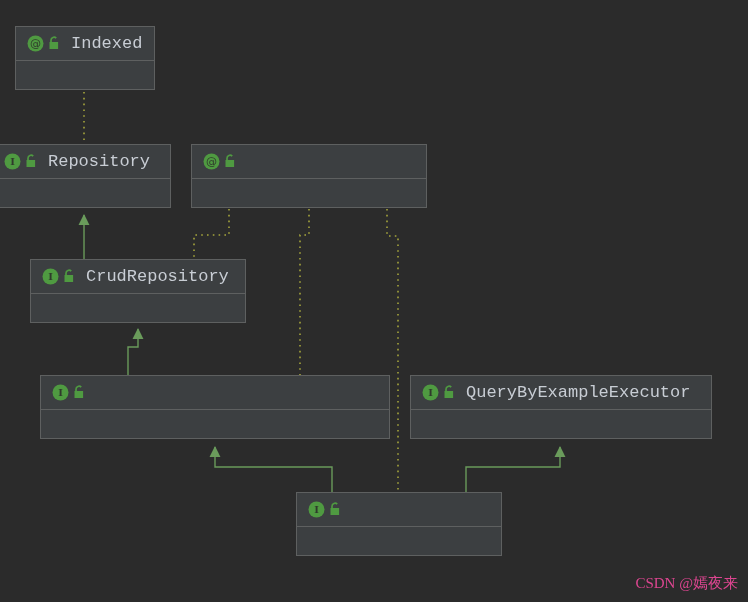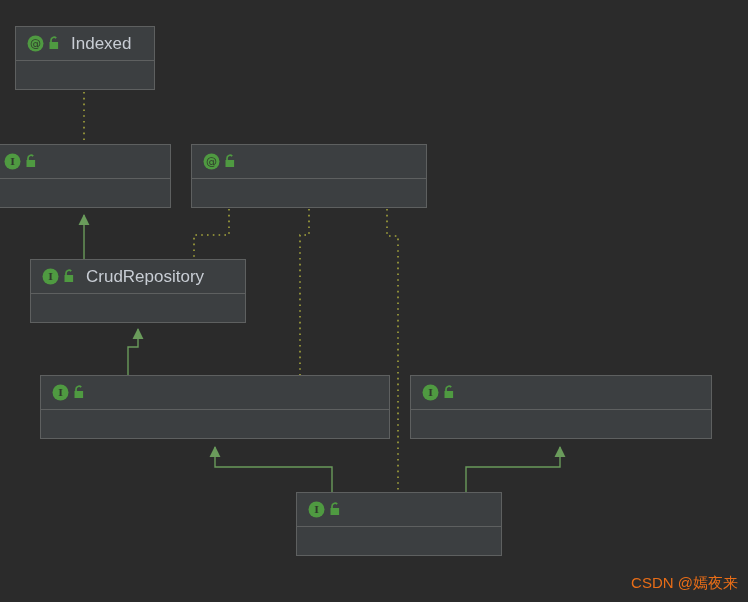--- a/index.html
+++ b/index.html
@@ -45,43 +45,43 @@
     white-space: nowrap;
   }
   .node-body {
     flex: 1 1 auto;
     min-height: 28px;
   }
   .node-title {
     color: #c8cdd4;
     font-size: 17px;
     letter-spacing: 0px;
-    font-family: Liberation Sans, sans-serif;
+    font-family: Liberation Mono, monospace;
   }
   .icon-kind {
     flex: 0 0 auto;
     width: 17px;
     height: 17px;
     margin-right: 3px;
     display: inline-block;
   }
   .icon-lock {
     flex: 0 0 auto;
     width: 14px;
     height: 15px;
     margin-right: 10px;
     display: inline-block;
   }
   .watermark {
     position: absolute;
     right: 10px;
     bottom: 9px;
-    color: #f97316;
+    color: #ec4899;
     font-size: 15px;
-    font-family: Liberation Sans, sans-serif;
+    font-family: Liberation Serif, serif;
     opacity: 0.92;
     white-space: nowrap;
   }
 </style>
 </head>
 <body>
 
 <div id="canvas">
 
   <svg id="edges" viewBox="0 0 748 602" width="748" height="602">
@@ -118,20 +118,21 @@
       <div class="uml-node" style="left: -8px; top: 144px; width: 179px; height: 64px;">
         <div class="node-header">
           <span class="icon-kind"><svg viewBox="0 0 17 17" width="17" height="17">
               <circle cx="8.5" cy="8.5" r="8" fill="#4f9a41"></circle>
               <text x="8.5" y="12.3" text-anchor="middle" fill="#2f3a2b" font-size="10" font-weight="bold" font-family="DejaVu Serif, serif">I</text>
             </svg></span>
           <span class="icon-lock"><svg viewBox="0 0 14 15" width="14" height="15">
               <path d="M4 6 V4.2 a3 3 0 0 1 5.2 -2" fill="none" stroke="#4f9a41" stroke-width="1.7"></path>
               <rect x="2.5" y="6" width="8.6" height="7" fill="#4f9a41"></rect>
             </svg></span>
+          <span class="node-title">Repository</span>
         </div>
         <div class="node-body"></div>
       </div>
       <div class="uml-node" style="left: 191px; top: 144px; width: 236px; height: 64px;">
         <div class="node-header">
           <span class="icon-kind"><svg viewBox="0 0 17 17" width="17" height="17">
               <circle cx="8.5" cy="8.5" r="8" fill="#4f9a41"></circle>
               <text x="8.5" y="12.4" text-anchor="middle" fill="#2f3a2b" font-size="11" font-family="DejaVu Sans, sans-serif">@</text>
             </svg></span>
           <span class="icon-lock"><svg viewBox="0 0 14 15" width="14" height="15">
@@ -171,20 +172,21 @@
       <div class="uml-node" style="left: 410px; top: 375px; width: 302px; height: 64px;">
         <div class="node-header">
           <span class="icon-kind"><svg viewBox="0 0 17 17" width="17" height="17">
               <circle cx="8.5" cy="8.5" r="8" fill="#4f9a41"></circle>
               <text x="8.5" y="12.3" text-anchor="middle" fill="#2f3a2b" font-size="10" font-weight="bold" font-family="DejaVu Serif, serif">I</text>
             </svg></span>
           <span class="icon-lock"><svg viewBox="0 0 14 15" width="14" height="15">
               <path d="M4 6 V4.2 a3 3 0 0 1 5.2 -2" fill="none" stroke="#4f9a41" stroke-width="1.7"></path>
               <rect x="2.5" y="6" width="8.6" height="7" fill="#4f9a41"></rect>
             </svg></span>
+          <span class="node-title">QueryByExampleExecutor</span>
         </div>
         <div class="node-body"></div>
       </div>
       <div class="uml-node" style="left: 296px; top: 492px; width: 206px; height: 64px;">
         <div class="node-header">
           <span class="icon-kind"><svg viewBox="0 0 17 17" width="17" height="17">
               <circle cx="8.5" cy="8.5" r="8" fill="#4f9a41"></circle>
               <text x="8.5" y="12.3" text-anchor="middle" fill="#2f3a2b" font-size="10" font-weight="bold" font-family="DejaVu Serif, serif">I</text>
             </svg></span>
           <span class="icon-lock"><svg viewBox="0 0 14 15" width="14" height="15">

